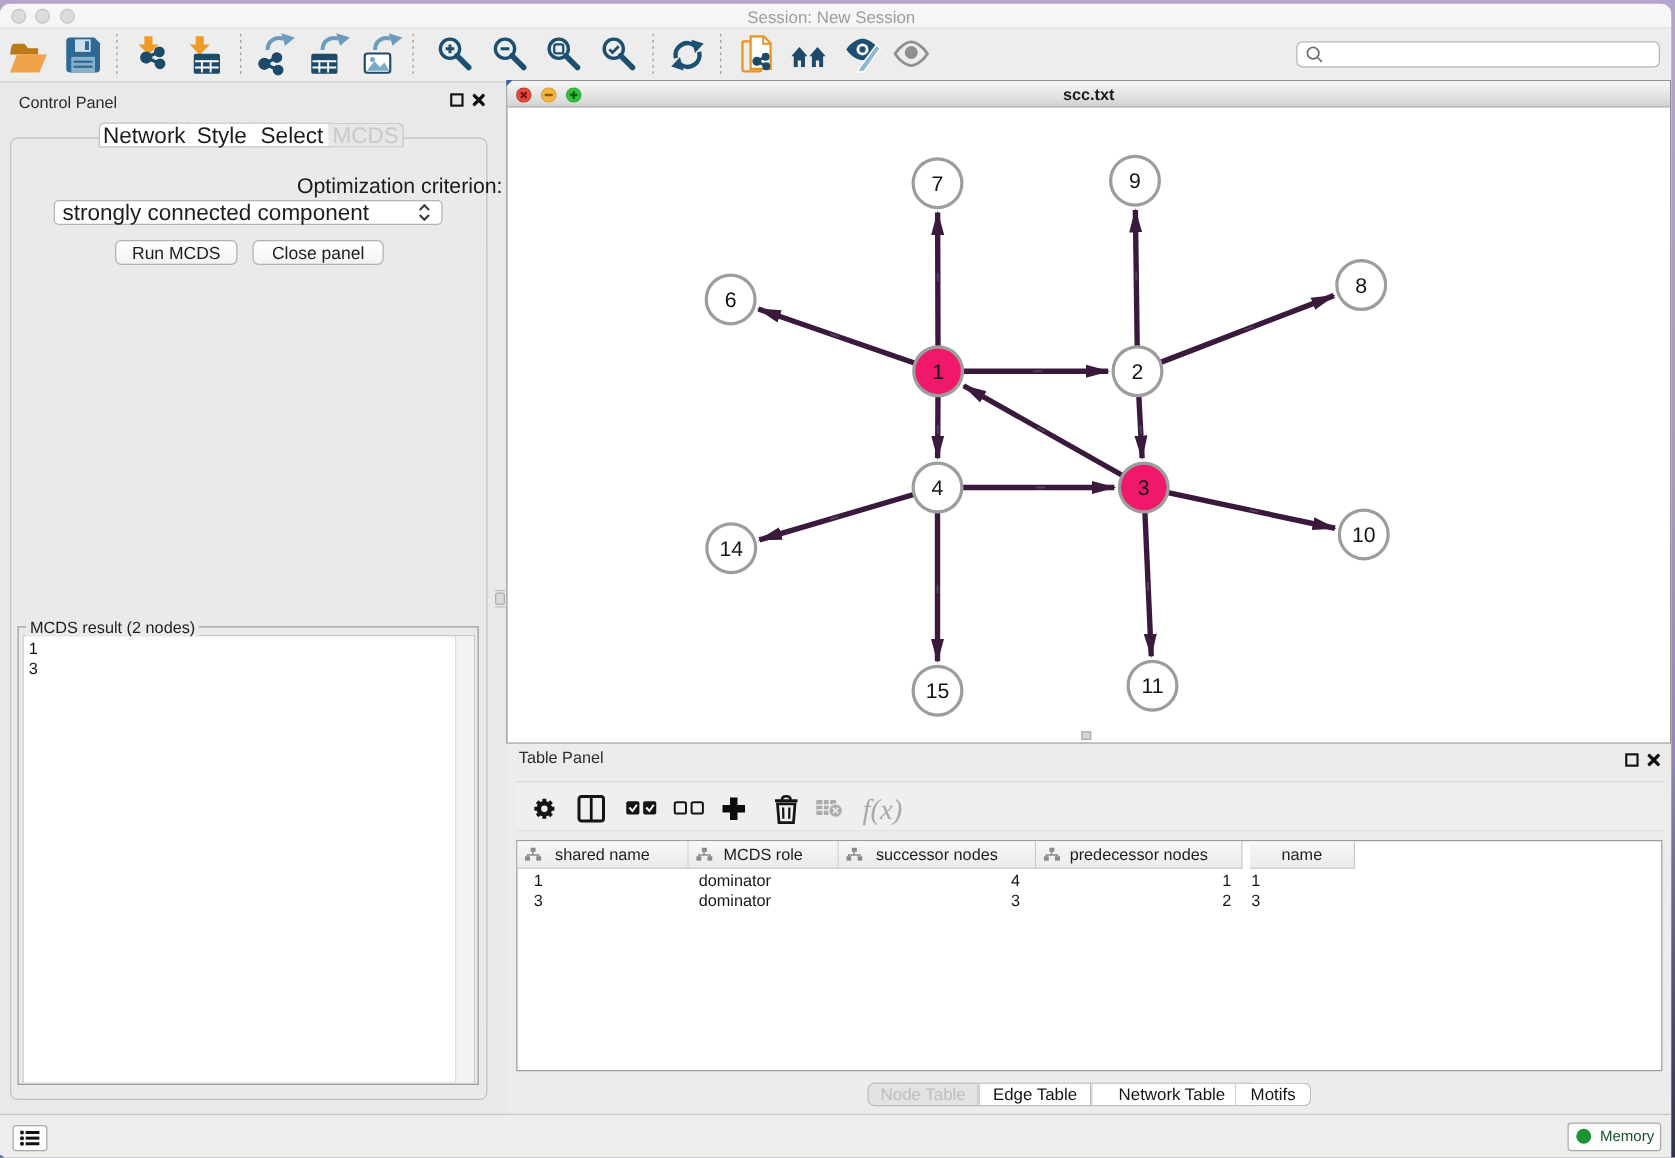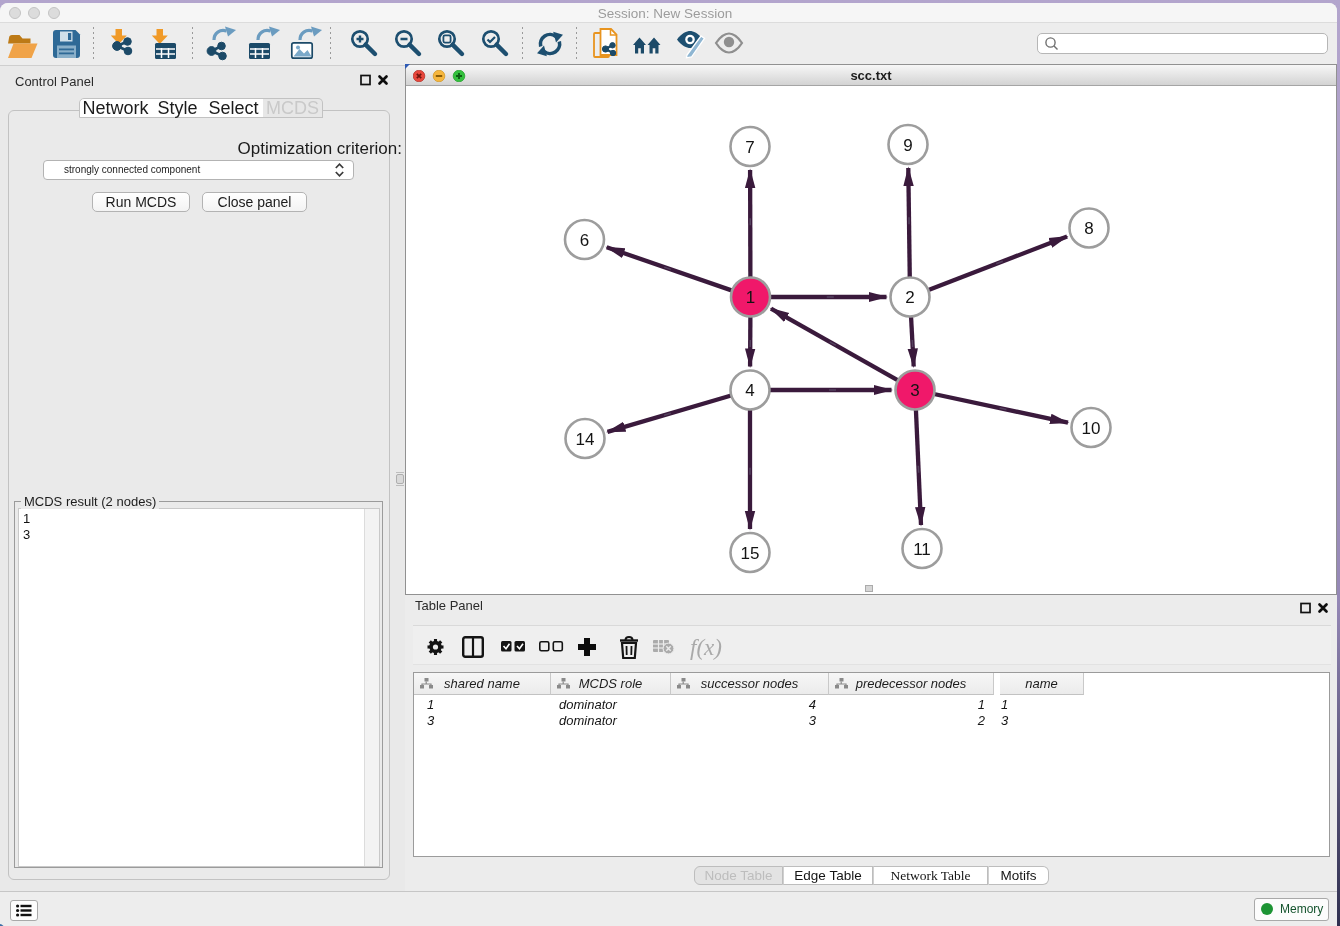--- a/index.html
+++ b/index.html
@@ -24,42 +24,42 @@
   #searchbox { left:1037px; top:10px; width:291px; height:21px; background:#fff;
                border:1px solid #b6b6b6; border-radius:5px; }
   
   #cpHeader { left:15px; top:71px; font-size:13px; color:#2b2b2b; }
   #cpPanel { left:8px; top:107px; width:382px; height:770px; background:#eaeaea;
              border:1px solid #c2c2c2; border-radius:6px; }
   .tab { top:95px; height:20px; border:1px solid #c2c2c2; background:#fff;
          font-size:18px; color:#1c1c1c; text-align:center; line-height:19px; }
   #optlabel { left:4px; top:136px; width:398px; text-align:right; font-size:17px; color:#1b1b1b; }
   #dropdown { left:43px; top:157px; width:311px; height:20px; background:#fff;
-              border:1px solid #b3b3b3; border-radius:4px; font-size:10px; color:#1d1d1d;
-              line-height:18px; padding-left:20px; }
+              border:1px solid #b3b3b3; border-radius:4px; font-size:18px; color:#1d1d1d;
+              line-height:18px; padding-left:6px; }
   .btn { top:189px; height:20px; background:linear-gradient(#ffffff,#f3f3f3);
          border:1px solid #b3b3b3; border-radius:5px; font-size:14px; color:#1b1b1b;
          text-align:center; line-height:18px; }
   #mcdsgroup { left:14px; top:498px; width:369px; height:367px; border:1px solid #9b9b9b; }
   #mcdslegend { left:21px; top:491px; background:#eaeaea; padding:0 3px; font-size:13px; color:#1d1d1d; }
   #mcdstext { left:18px; top:505px; width:362px; height:359px; background:#fff;
               border:1px solid #c9c9c9; font-size:13px; color:#111; line-height:16px; padding:2px 0 0 4px; }
   #mcdsscroll { left:364px; top:506px; width:15px; height:357px; background:#f3f3f3;
                 border-left:1px solid #dcdcdc; }
   
   #netwin { left:405px; top:61px; width:932px; height:531px; background:#fff;
             border:1px solid #919191; }
   #nettitle { left:0; top:0; width:930px; height:21px;
               background:linear-gradient(#f7f7f7,#d3d3d3); border-bottom:1px solid #a5a5a5; }
   #netname { width:100%; text-align:center; top:3px; font-size:13px; font-weight:bold; color:#1c1c1c; }
   
   #tablepanel { left:405px; top:592px; width:932px; height:299px; background:#ececec; }
   #tpHeader { left:10px; top:3px; font-size:13px; color:#2b2b2b; }
   #tptable { left:8px; top:77px; width:917px; height:185px; background:#fff;
-             border:1px solid #9b9b9b;font-style:italic; }
+             border:1px solid #9b9b9b; }
   .th { top:0px; height:22px; background:linear-gradient(#f7f7f7,#ebebeb);
         border-right:1px solid #c9c9c9; border-bottom:1px solid #c2c2c2;
         font-size:13px; color:#1d1d1d; text-align:center; line-height:21px; }
   .hico { position:absolute; left:6px; top:5px; width:13px; height:11px; }
   .td { font-size:13px; color:#161616; height:16px; line-height:16px; }
   .btab { top:271px; height:19px; background:#fff; border:1px solid #bdbdbd;
           font-size:13.5px; color:#141414; text-align:center; line-height:17px; }
   
   #statusbar { left:0; top:888px; width:1337px; height:35px; background:#ededed;
                border-top:1px solid #c6c6c6; }
@@ -430,21 +430,21 @@
       <div class="abs td" style="left:415px; top:24px; width:156px; text-align:right;">1</div>
       <div class="abs td" style="left:587px; top:24px;">1</div>
       <div class="abs td" style="left:13px; top:40px;">3</div>
       <div class="abs td" style="left:145px; top:40px;">dominator</div>
       <div class="abs td" style="left:257px; top:40px; width:145px; text-align:right;">3</div>
       <div class="abs td" style="left:415px; top:40px; width:156px; text-align:right;">2</div>
       <div class="abs td" style="left:587px; top:40px;">3</div>
     </div>
     <div class="abs btab" style="left:289px; width:89px; border-radius:6px 0 0 6px; background:#e3e3e3; color:#bdbdbd;">Node Table</div>
     <div class="abs btab" style="left:378px; width:90px; border-left:1px solid #d0d0d0;">Edge Table</div>
-    <div class="abs btab" style="left:468px; width:115px; border-left:1px solid #d0d0d0;font-family:Liberation Serif, serif;">Network Table</div>
+    <div class="abs btab" style="left:468px; width:129px; border-left:1px solid #d0d0d0;">Network Table</div>
     <div class="abs btab" style="left:583px; width:61px; border-left:1px solid #d0d0d0; border-radius:0 6px 6px 0;">Motifs</div>
   </div>
 
   <div class="abs" id="statusbar">
     <div class="abs" id="listbtn">
       <svg width="16" height="13" style="position:absolute; left:5px; top:3px;" viewBox="0 0 16 13">
         <g fill="#111">
           <circle cx="1.6" cy="2" r="1.6"></circle>
             <circle cx="1.6" cy="6.5" r="1.6"></circle>
             <circle cx="1.6" cy="11" r="1.6"></circle>

